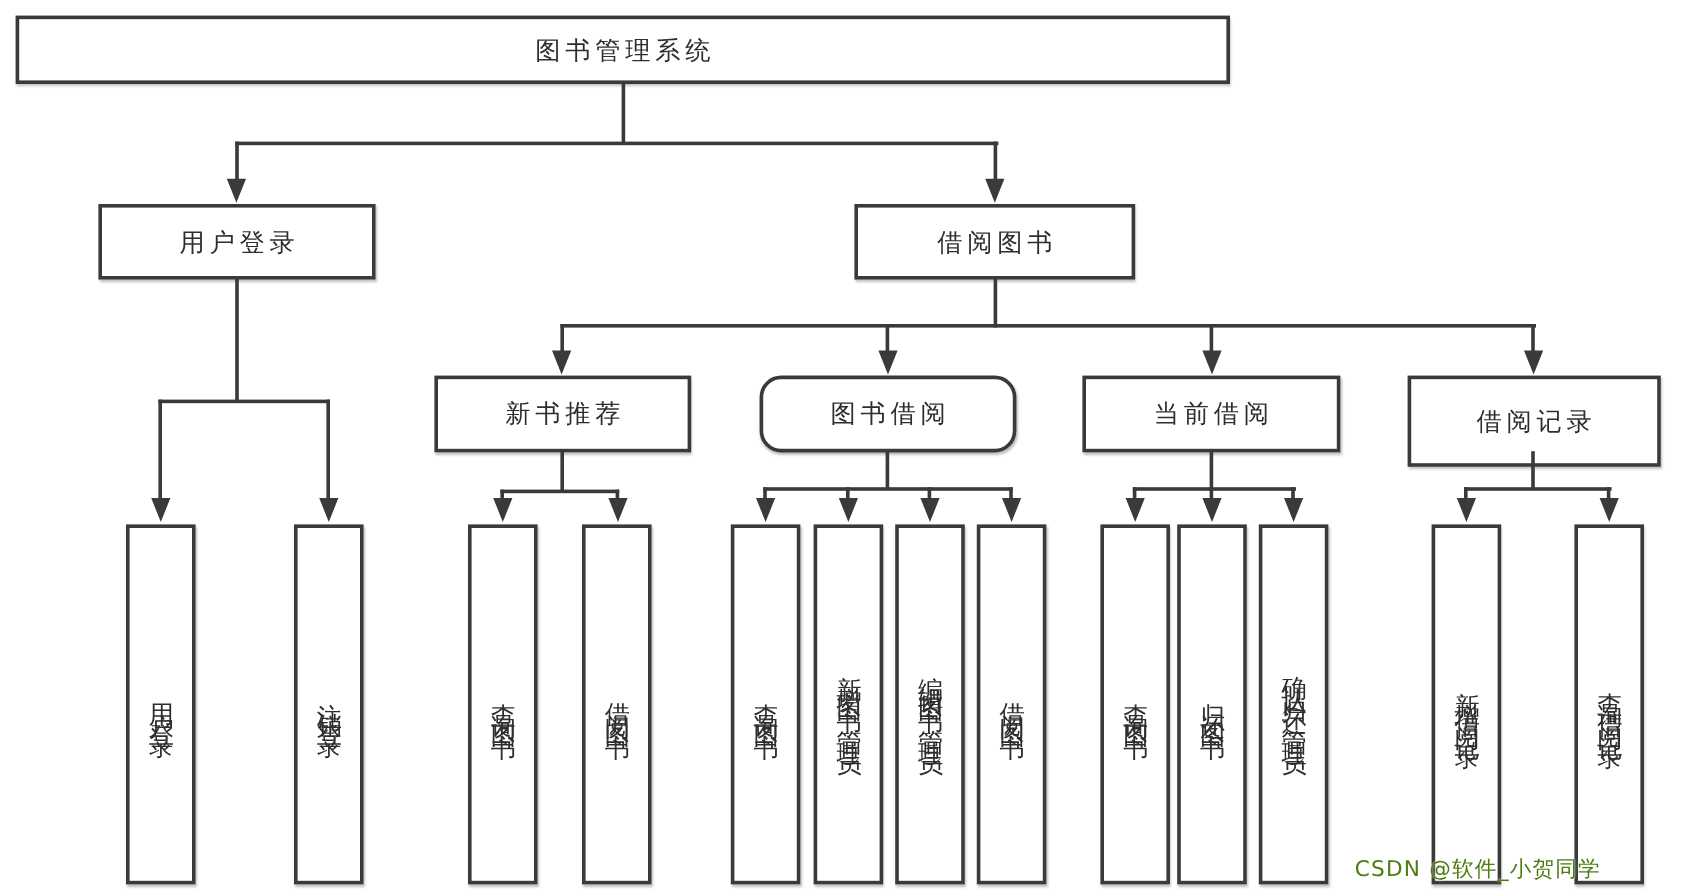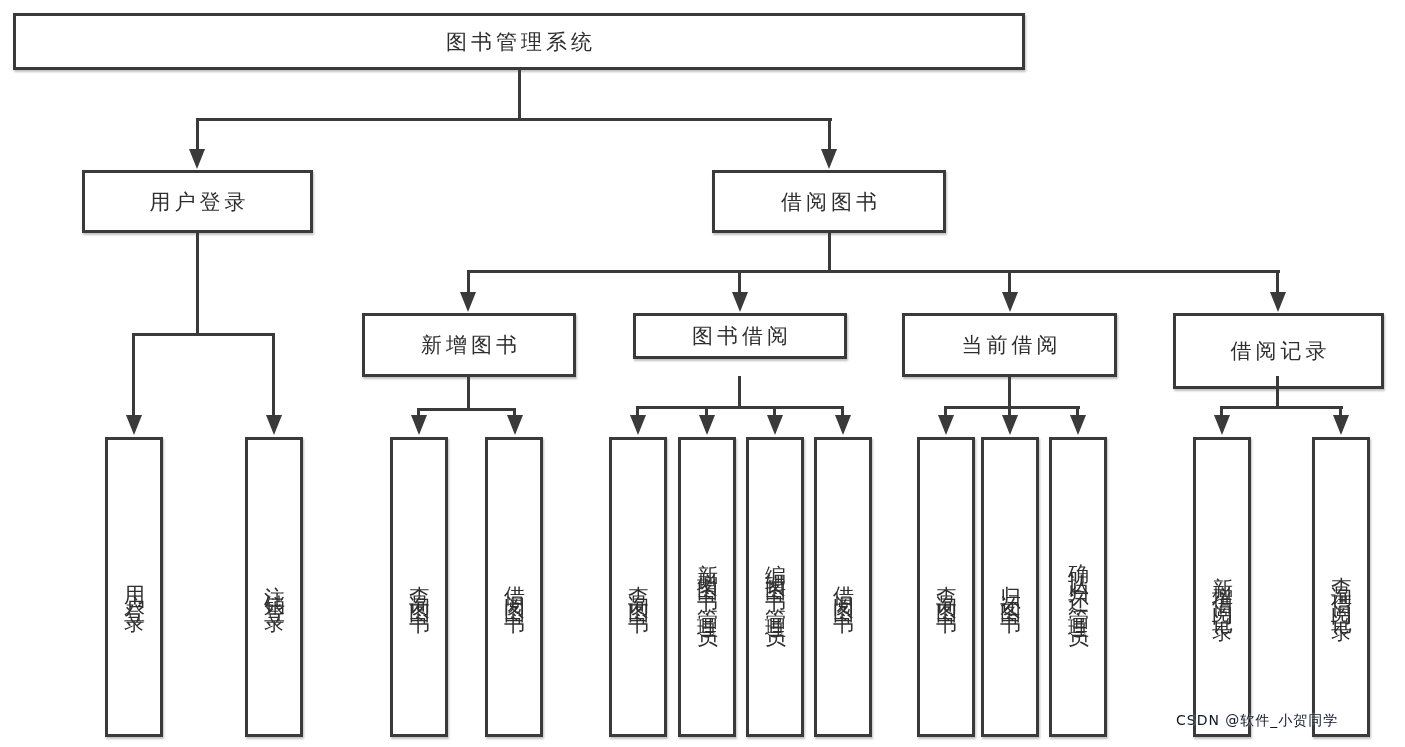--- a/index.html
+++ b/index.html
@@ -28,22 +28,22 @@
   
   .h { position:absolute; height:3px; background:#3a3a3a; }
   .v { position:absolute; width:3px;  background:#3a3a3a; }
   
   .arw {
     position:absolute; width:0; height:0;
     border-left:8px solid transparent; border-right:8px solid transparent;
     border-top:20px solid #3a3a3a;
   }
   .wm {
-    position:absolute; left:1176px; top:712px;
-    font-size:14px; color:#0f172a; letter-spacing:1px; white-space:nowrap;
+    position:absolute; left:1129px; top:712px;
+    font-size:18px; color:#4d7c0f; letter-spacing:1px; white-space:nowrap;
     text-shadow:0 0 2px #ffffff;
   }
 </style>
 </head>
 <body>
 
 <div class="canvas">
 
   <div class="box" style="left:13px;top:13px;width:1012px;height:57px;">
     <span>图书管理系统</span>
@@ -51,24 +51,24 @@
 
   <div class="box" style="left:82px;top:170px;width:231px;height:63px;">
     <span>用户登录</span>
   </div>
 
   <div class="box" style="left:712px;top:170px;width:234px;height:63px;">
     <span>借阅图书</span>
   </div>
 
   <div class="box" style="left:362px;top:313px;width:214px;height:64px;">
-    <span>新增图书</span>
+    <span>新书推荐</span>
   </div>
 
-  <div class="box" style="left:633px;top:313px;width:214px;height:46px;">
+  <div class="box" style="left:633px;top:313px;width:214px;height:64px;border-radius:18px;">
     <span>图书借阅</span>
   </div>
 
   <div class="box" style="left:902px;top:313px;width:215px;height:64px;">
     <span>当前借阅</span>
   </div>
 
   <div class="box" style="left:1173px;top:313px;width:211px;height:76px;">
     <span>借阅记录</span>
   </div>

